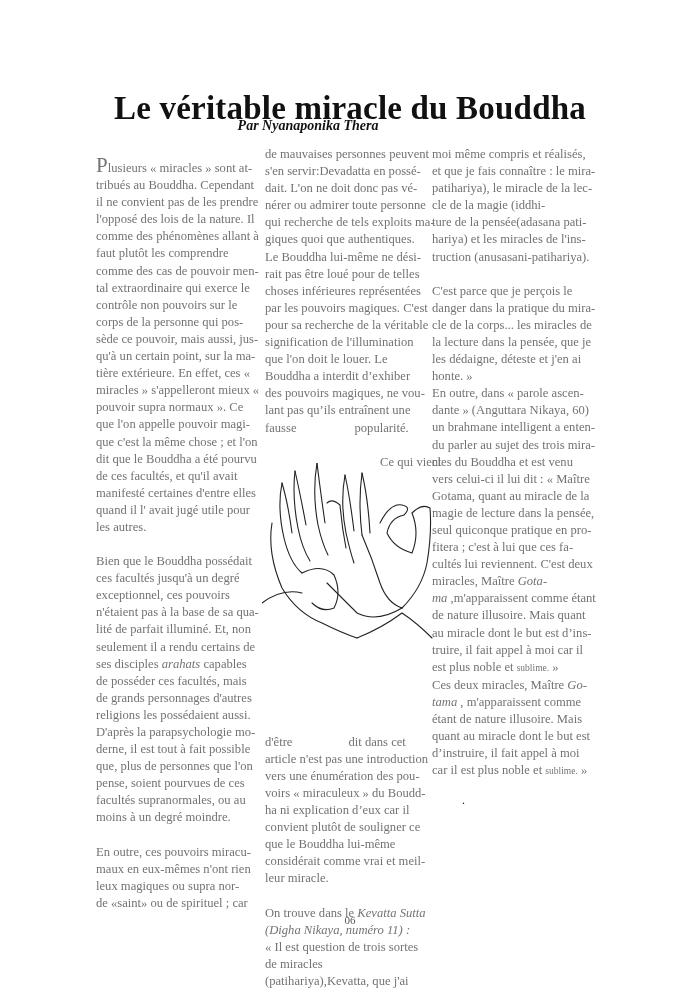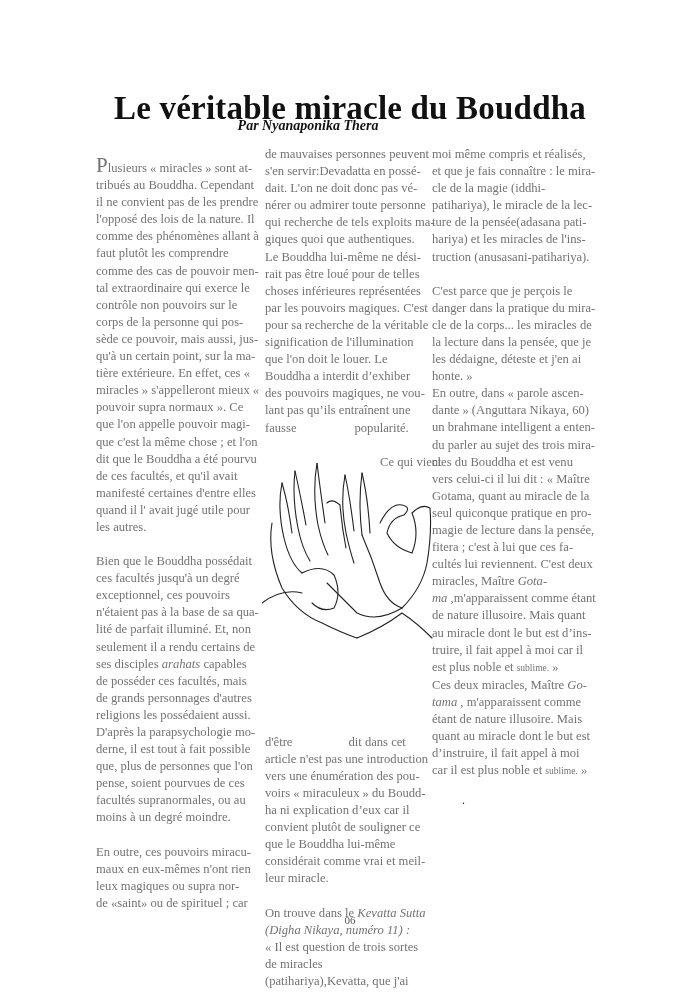--- a/index.html
+++ b/index.html
@@ -144,43 +144,43 @@
   <path d="M65 120 Q80 135 95 150 Q115 160 140 145"></path>
   <path d="M0 140 Q20 125 40 130"></path>
   <path d="M95 175 Q120 165 140 150 Q155 160 170 175"></path>
   <path d="M100 72 Q110 95 118 120 Q125 140 140 145"></path>
 </svg>
 
 <div class="col c3">
   <div id="c3p1">
       <p>moi même compris et réalisés,</p>
       <p>et que je fais connaître : le mira-</p>
+      <p>patihariya), le miracle de la lec-</p>
       <p>cle de la magie (iddhi-</p>
-      <p>patihariya), le miracle de la lec-</p>
       <p>ture de la pensée(adasana pati-</p>
       <p>hariya) et les miracles de l'ins-</p>
       <p>truction (anusasani-patihariya).</p>
     </div>
   <div class="gap"></div>
   <div id="c3p2">
       <p>C'est parce que je perçois le</p>
       <p>danger dans la pratique du mira-</p>
       <p>cle de la corps... les miracles de</p>
       <p>la lecture dans la pensée, que je</p>
       <p>les dédaigne, déteste et j'en ai</p>
       <p>honte. »</p>
       <p>En outre, dans « parole ascen-</p>
       <p>dante » (Anguttara Nikaya, 60)</p>
       <p>un brahmane intelligent a enten-</p>
       <p>du parler au sujet des trois mira-</p>
       <p>cles du Bouddha et est venu</p>
       <p>vers celui-ci il lui dit : « Maître</p>
       <p>Gotama, quant au miracle de la</p>
+      <p>magie de lecture dans la pensée,</p>
       <p>seul quiconque pratique en pro-</p>
-      <p>magie de lecture dans la pensée,</p>
       <p>fitera ; c'est à lui que ces fa-</p>
       <p>cultés lui reviennent. C'est deux</p>
     </div>
   <p><span>miracles, Maître </span><i>Gota-</i></p>
   <p><i>ma</i><span> ,m'apparaissent comme étant</span></p>
   <div id="c3p3">
       <p>de nature illusoire. Mais quant</p>
       <p>au miracle dont le but est d’ins-</p>
       <p>truire, il fait appel à moi car il</p>
     </div>

